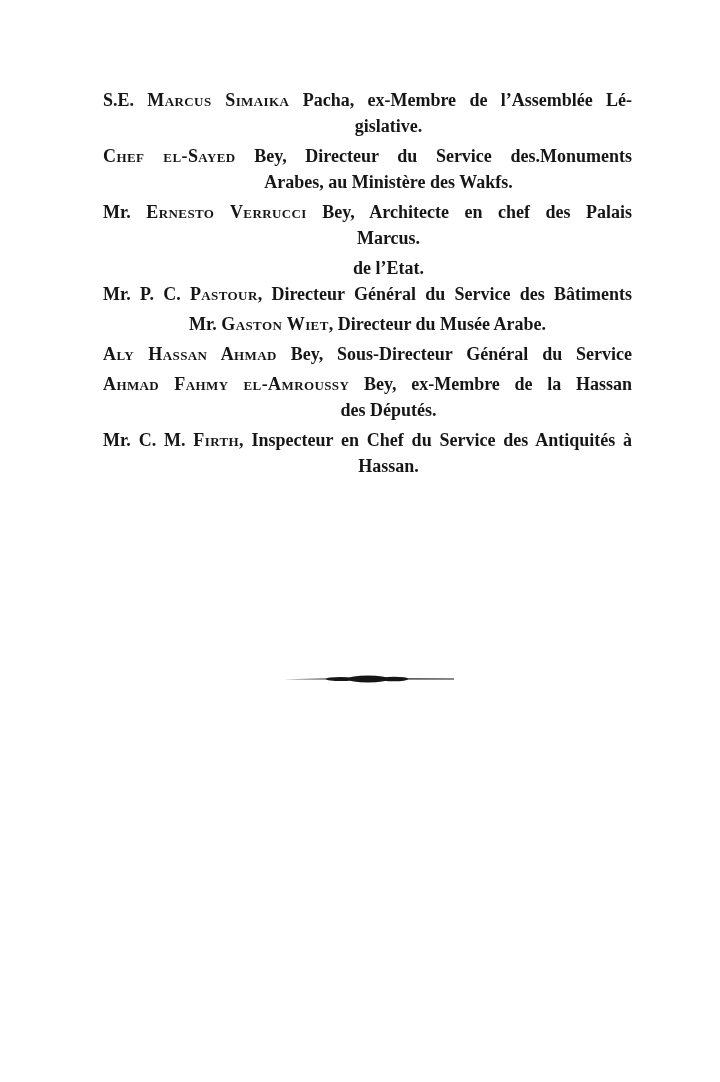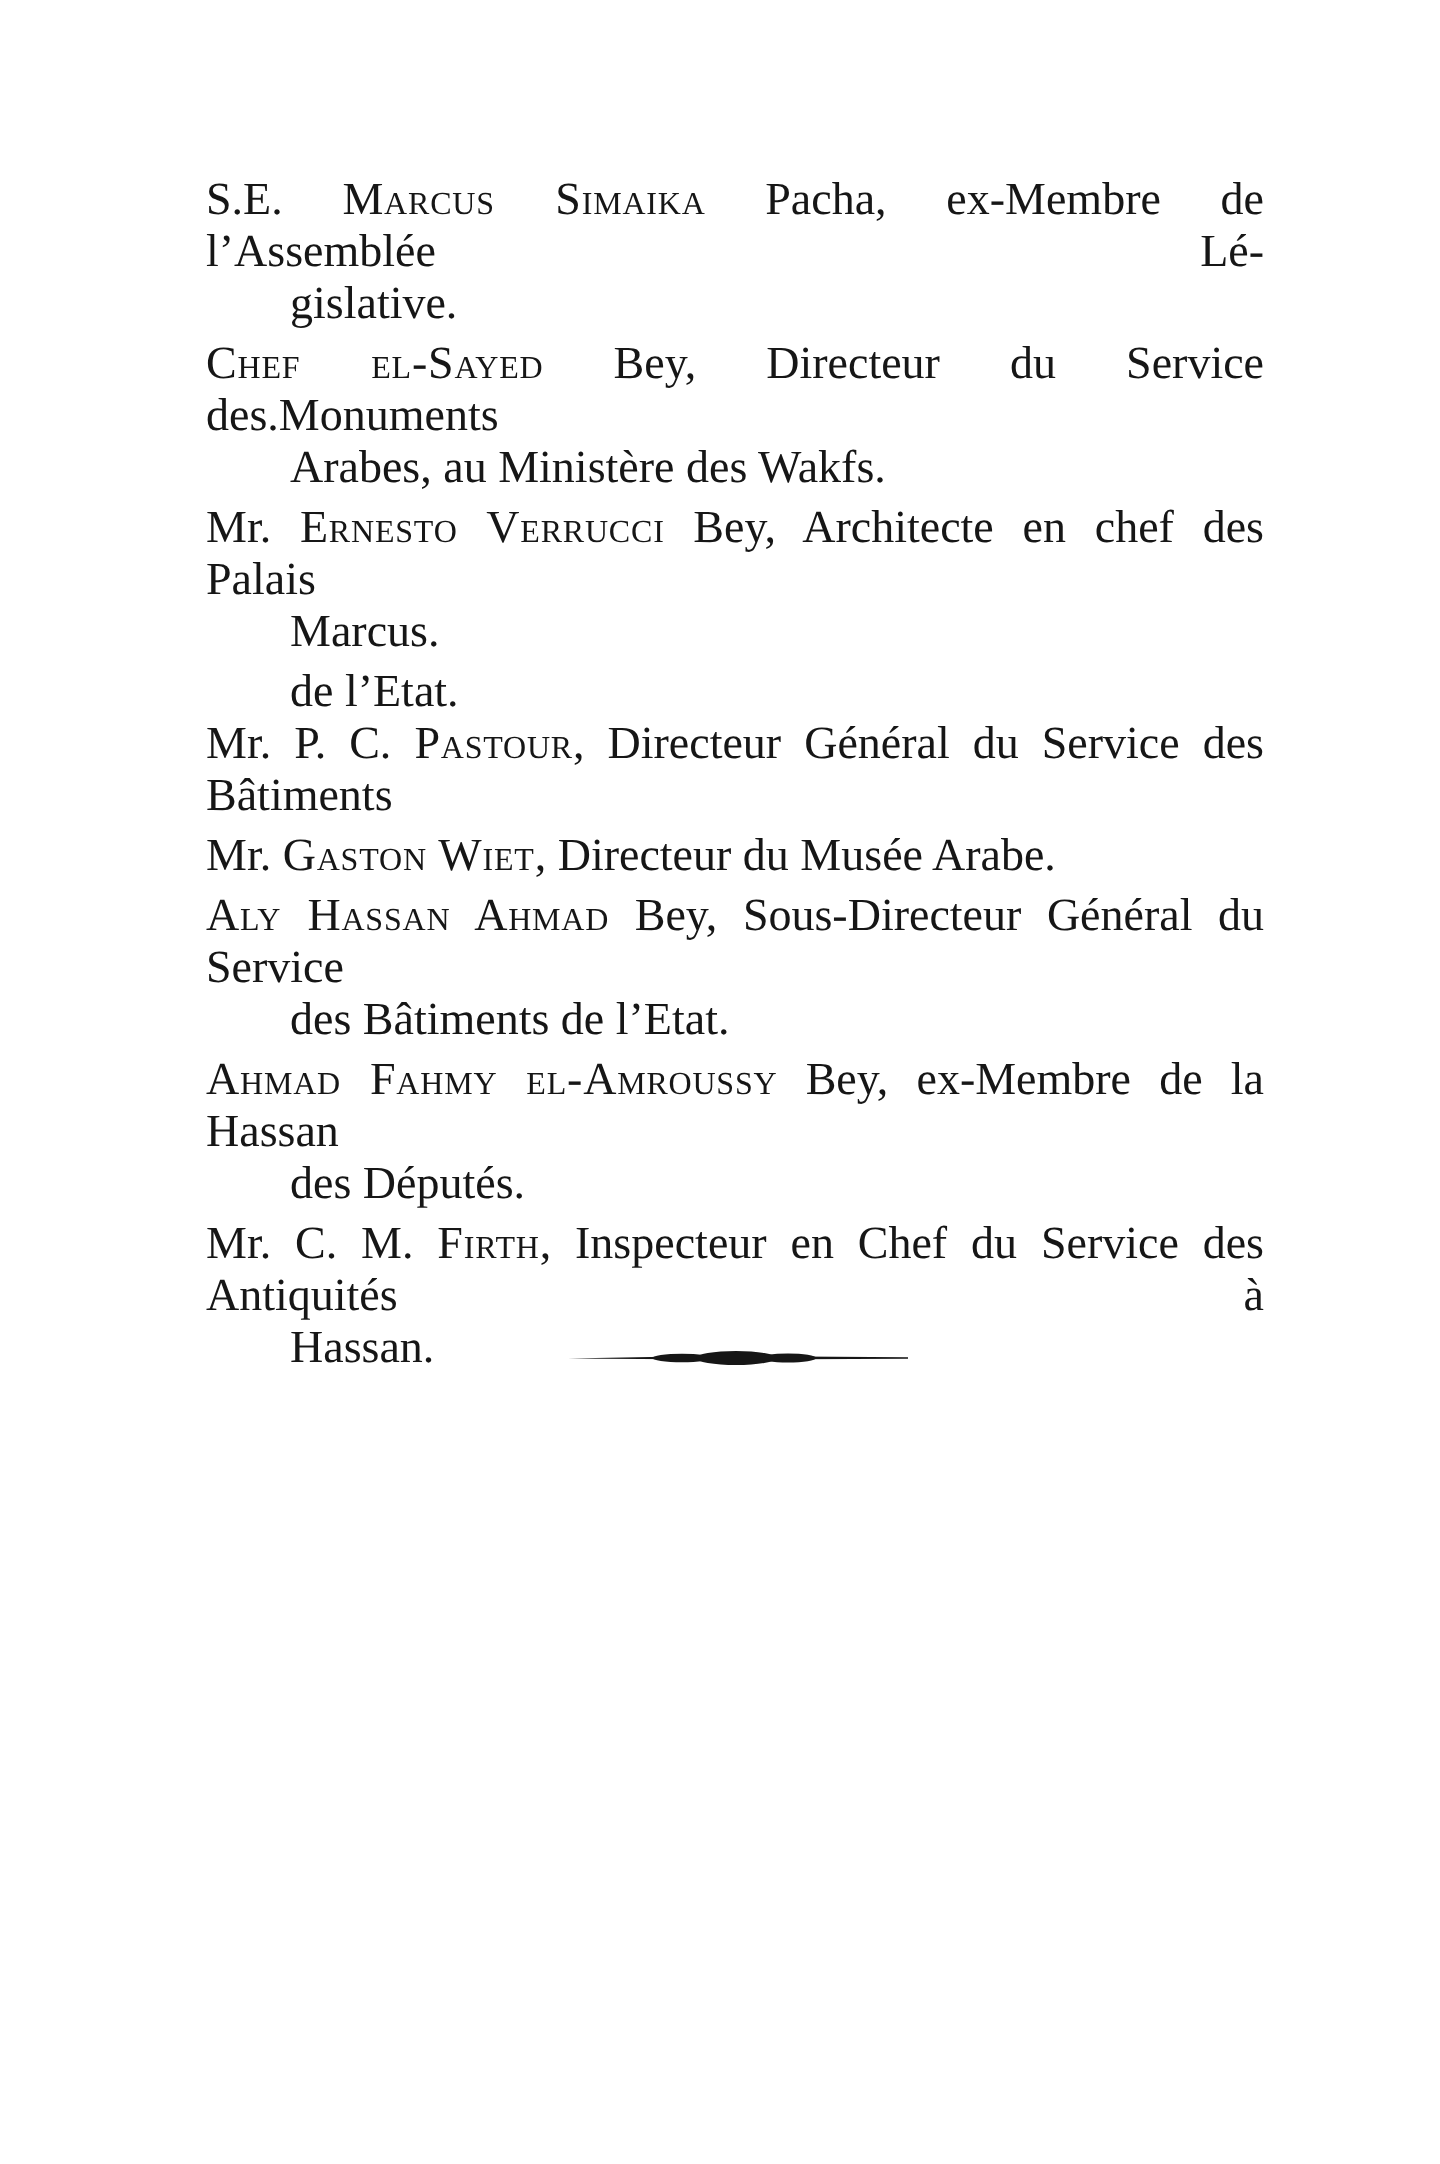--- a/index.html
+++ b/index.html
@@ -16,29 +16,29 @@
     height: 1082px;
     background: #ffffff;
     overflow: hidden;
   }
   .member-list {
     position: absolute;
     left: 103px;
     top: 87px;
     width: 529px;
     color: #161616;
-    font-size: 23px;
+    font-size: 18px;
     line-height: 26px;
-    font-weight: 400;
+    font-weight: 700;
   }
   .entry {
     margin: 0 0 4px 0;
   }
   .line {
-    text-align: left;
+    text-align: center;
   }
   .line.indent {
     padding-left: 42px;
   }
   .line.just {
     text-align: justify;
     text-align-last: justify;
   }
   .sc {
     font-variant: small-caps;
@@ -73,21 +73,20 @@
       </div>
       <div class="entry">
         <div class="line indent"><span>de l’Etat.</span></div>
         <div class="line just"><span>Mr. P. C. </span><span class="sc">Pastour</span><span>, Directeur Général du Service des Bâtiments</span></div>
       </div>
       <div class="entry">
         <div class="line"><span>Mr. </span><span class="sc">Gaston Wiet</span><span>, Directeur du Musée Arabe.</span></div>
       </div>
       <div class="entry">
         <div class="line just"><span class="sc">Aly Hassan Ahmad</span><span> Bey, Sous-Directeur Général du Service</span></div>
-        <div class="line indent"><span>des Bâtiments de l’Etat.</span></div>
       </div>
       <div class="entry">
         <div class="line just"><span class="sc">Ahmad Fahmy el-Amroussy</span><span> Bey, ex-Membre de la Hassan</span></div>
         <div class="line indent"><span>des Députés.</span></div>
       </div>
       <div class="entry">
         <div class="line just"><span>Mr. C. M. </span><span class="sc">Firth</span><span>, Inspecteur en Chef du Service des Antiquités à</span></div>
         <div class="line indent"><span>Hassan.</span></div>
       </div>
     </div>

